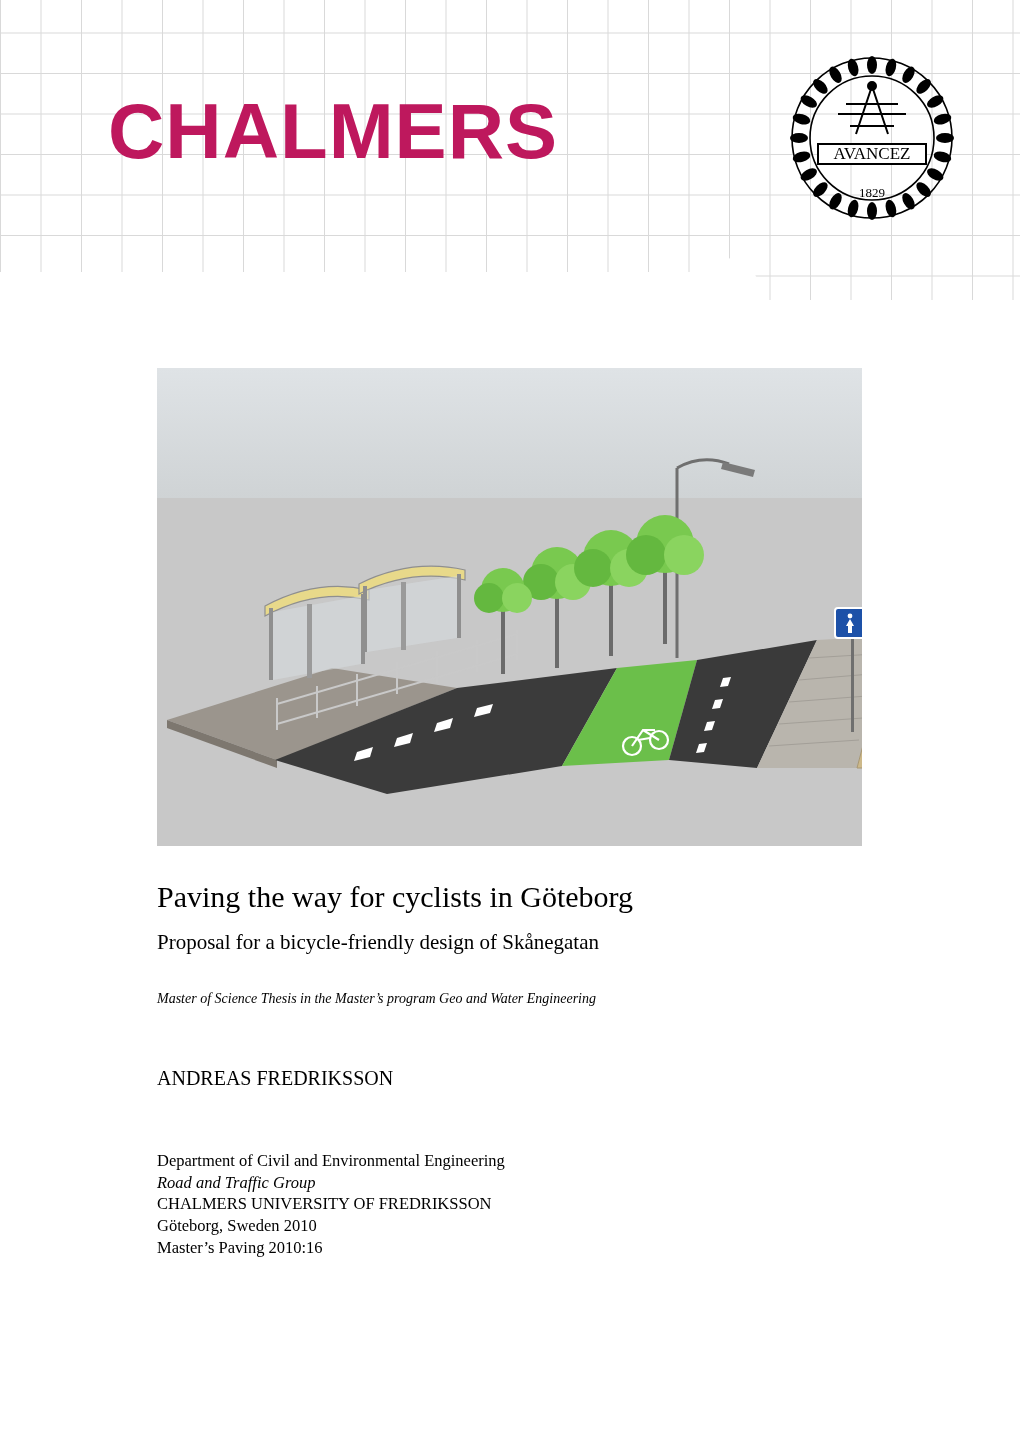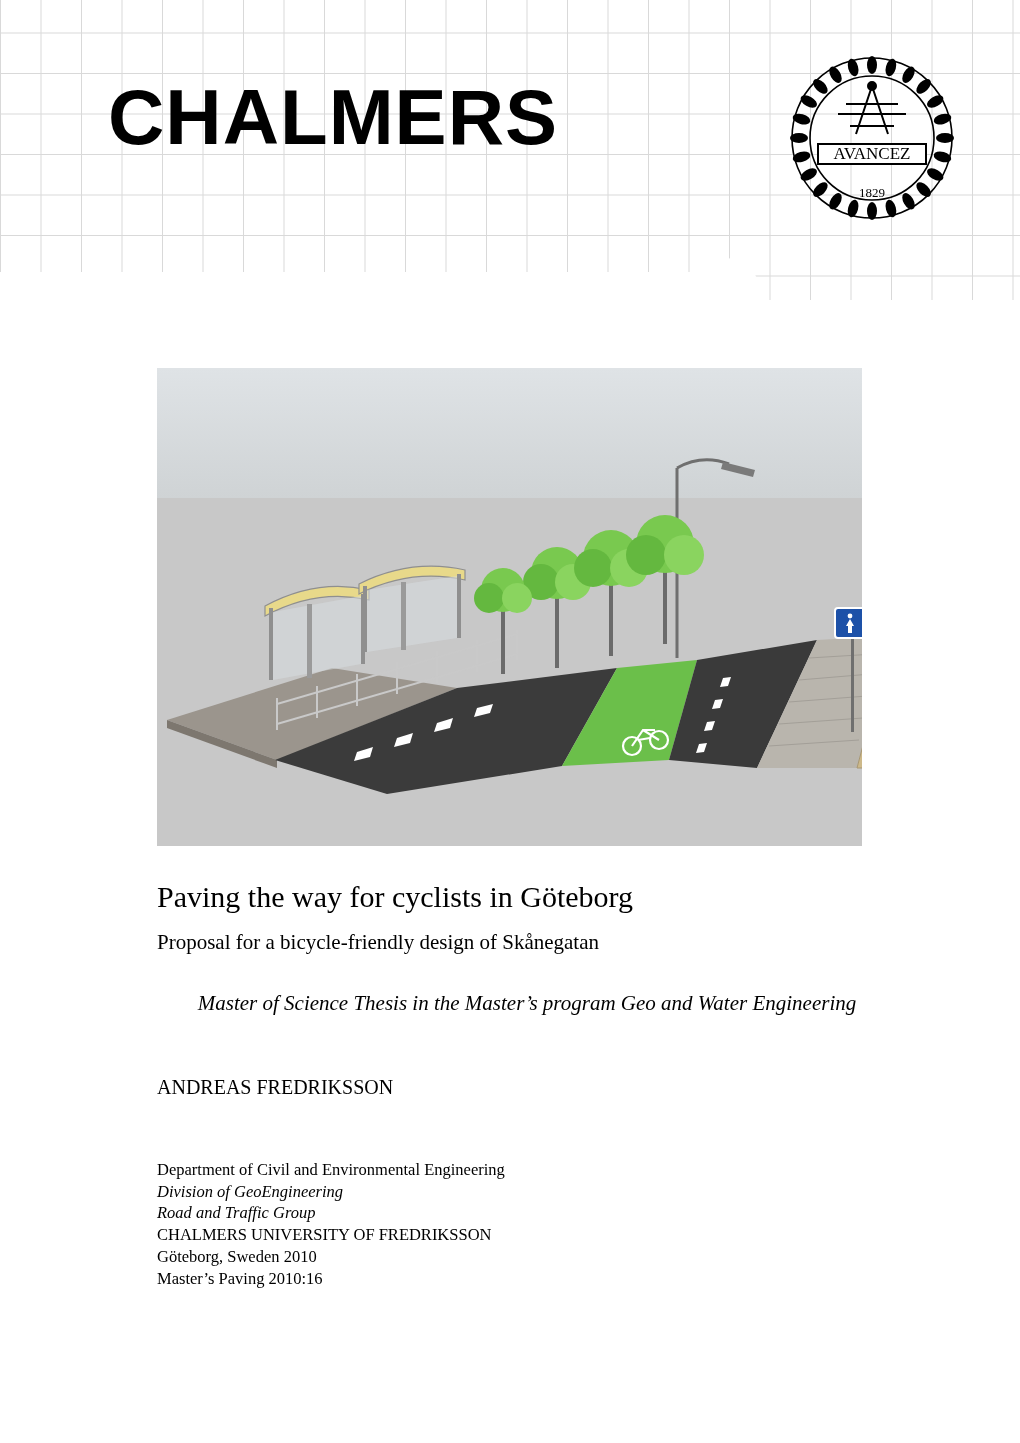--- a/index.html
+++ b/index.html
@@ -50,27 +50,27 @@
     width: 60px;
     height: 46px;
     background: #ffffff;
     border-top-right-radius: 34px;
     box-shadow: none;
   }
 
   .wordmark {
     position: absolute;
     left: 108px;
-    top: 78px;
+    top: 92px;
     font-family: "Liberation Sans", sans-serif;
     font-weight: bold;
     font-size: 78px;
     letter-spacing: 1px;
     line-height: 1;
-    color: #000000;
+    color: #be185d;
     -webkit-text-stroke: 0px;
   }
 
   .seal {
     position: absolute;
     left: 786px;
     top: 52px;
     width: 172px;
     height: 172px;
   }
@@ -109,24 +109,23 @@
     font-size: 30px;
     line-height: 1.12;
     margin: 0 0 10px 0;
     font-weight: normal;
   }
   .doc-subtitle {
     font-size: 21px;
     margin: 16px 0 36px 0;
   }
   .doc-programme {
-    font-size: 21px;
+    font-size: 14px;
     font-style: italic;
     margin: 0 0 56px 0;
-    text-align: center;
   }
   .authors {
     margin: 0 0 56px 0;
   }
   .author {
     font-size: 20px;
     line-height: 1.55;
   }
   .affiliation {
     font-size: 16.5px;
@@ -371,19 +370,18 @@
   <h1 class="doc-title">Paving the way for cyclists in Göteborg</h1>
   <div class="doc-subtitle">Proposal for a bicycle-friendly design of Skånegatan</div>
   <div class="doc-programme">Master of Science Thesis in the Master’s program Geo and Water Engineering</div>
 
   <div class="authors">
     <div class="author">ANDREAS FREDRIKSSON</div>
   </div>
 
   <div class="affiliation">
     <div>Department of Civil and Environmental Engineering</div>
-    <div class="it">Division of GeoEngineering</div>
     <div class="it">Road and Traffic Group</div>
     <div>CHALMERS UNIVERSITY OF FREDRIKSSON</div>
     <div>Göteborg, Sweden 2010</div>
     <div>Master’s Paving 2010:16</div>
   </div>
 </div>
 
 </body></html>

